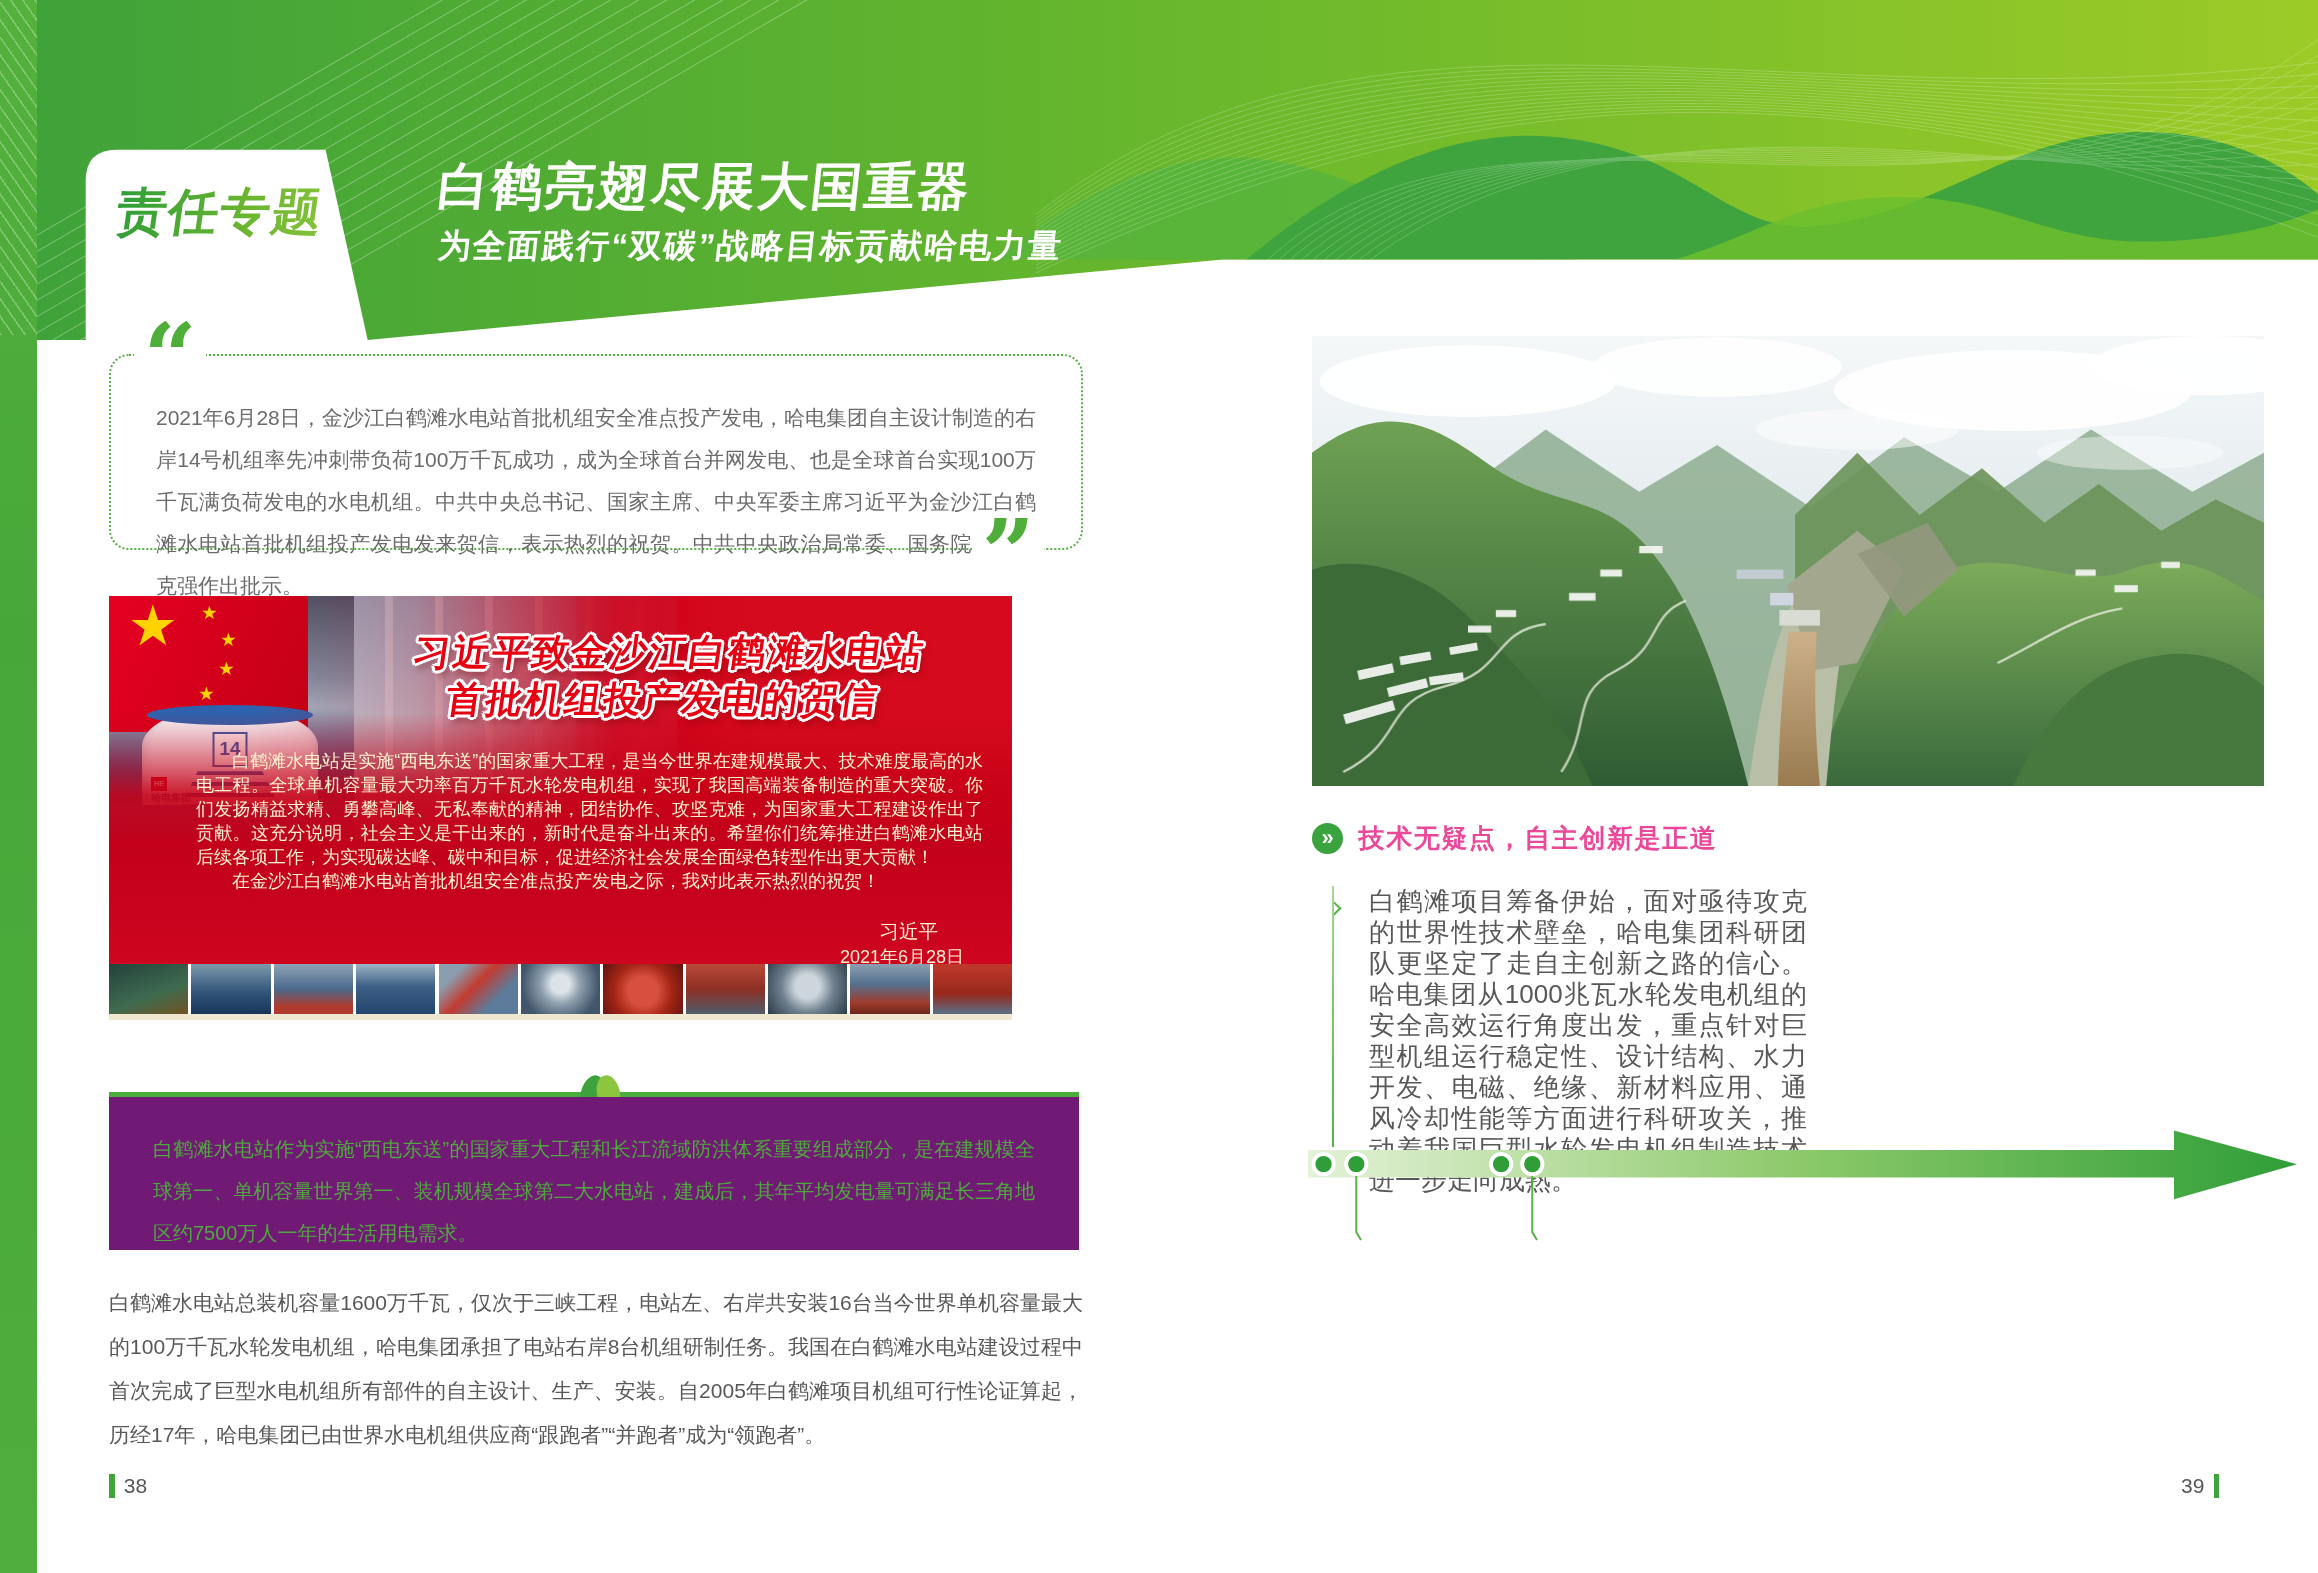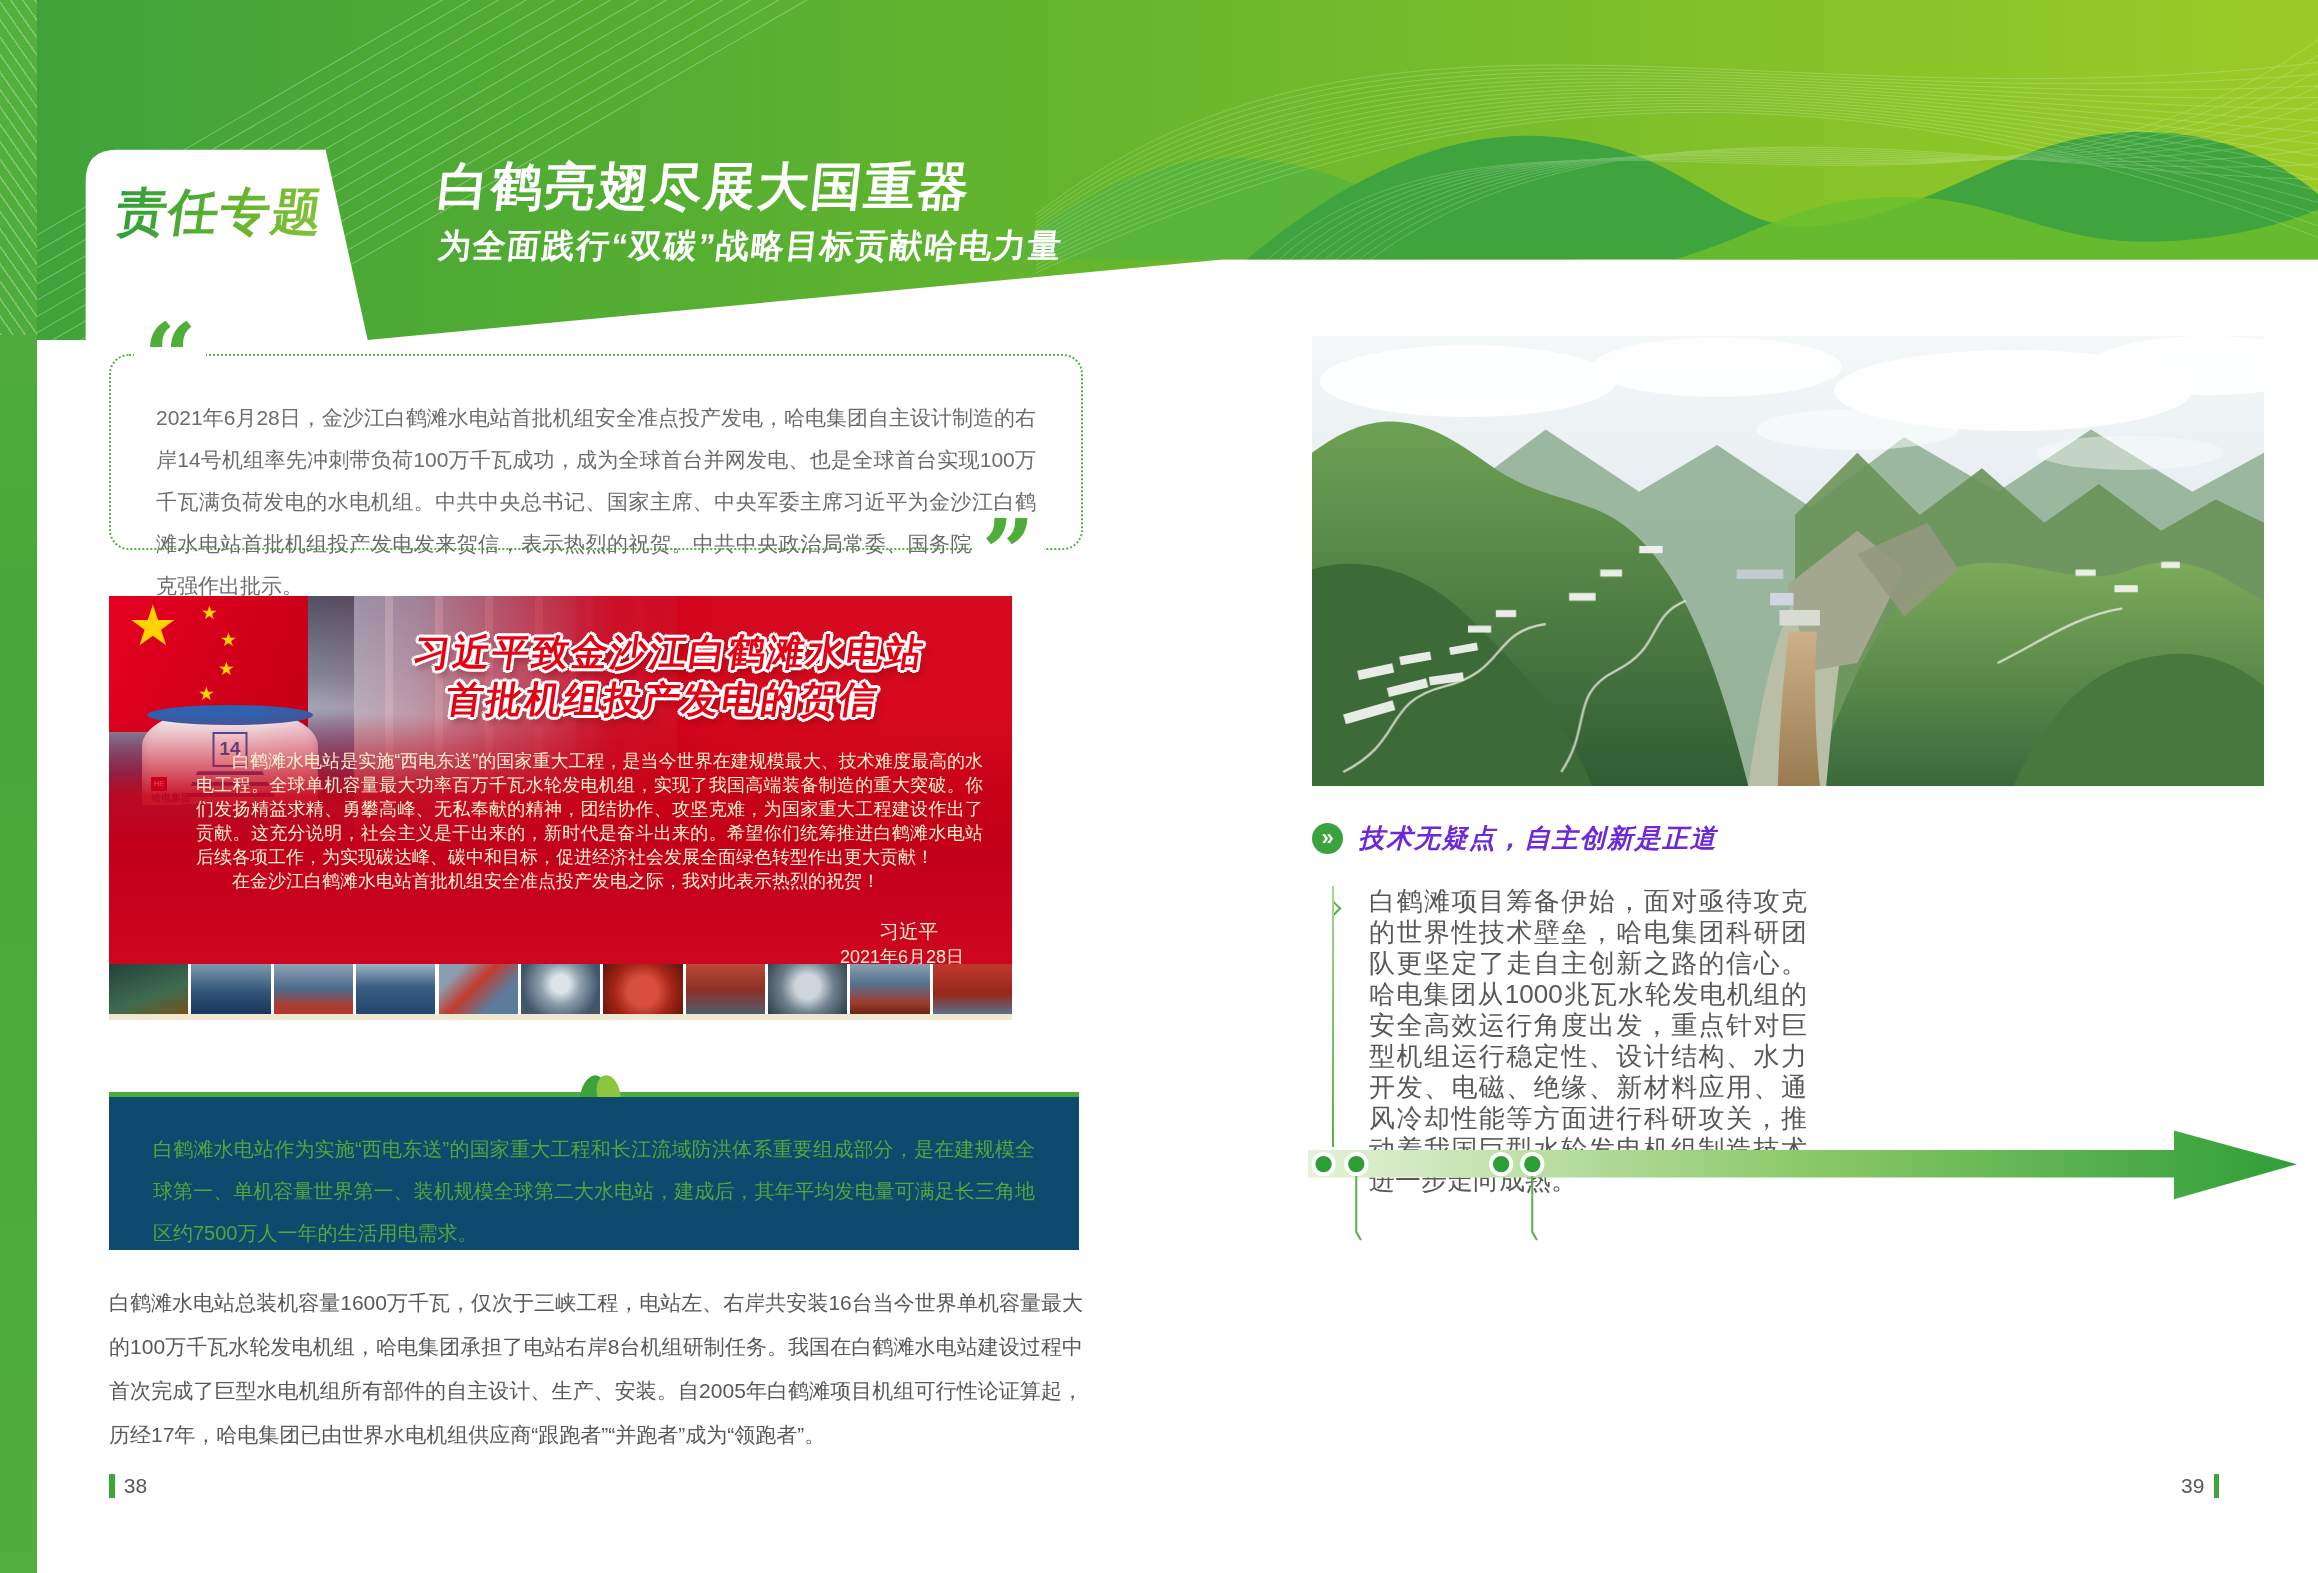--- a/index.html
+++ b/index.html
@@ -88,41 +88,41 @@
   .cell:nth-child(9){background:radial-gradient(circle at 50% 45%,#cdd6dd 0 25%,#6e7f8d 55%,#2c3a47);}
   .cell:nth-child(10){background:linear-gradient(180deg,#8b9fb0,#54718e 40%,#9e3b2c 78%,#6b2518);}
   .cell:nth-child(11){background:linear-gradient(180deg,#c0392b,#96281c 60%,#5a718a);}
   .lc-foot{position:absolute;left:0;top:418px;width:100%;height:6.2px;background:#efe7cf;}
 
   
   .summary-line{position:absolute;left:109px;top:1092px;width:970px;height:5.5px;background:#4bad3c;}
   .leaf{position:absolute;width:23.4px;height:37px;border-radius:50%;}
   .leaf-a{left:581px;top:1075px;background:#3da23b;transform:rotate(16deg);}
   .leaf-b{left:597px;top:1075px;background:#8cc63f;transform:rotate(-12deg);}
-  .summary-box{position:absolute;left:109px;top:1097px;width:970px;height:153px;background:#0c4a6e;}
+  .summary-box{position:absolute;left:109px;top:1097px;width:970px;height:153px;background:#701a75;}
   .summary-text{margin:0;padding:31px 44px 0 44px;font-size:20px;line-height:42px;color:#4fa83e;text-align:justify;}
 
   
   .intro-para{position:absolute;left:109px;top:1281px;width:974px;margin:0;
               font-size:21px;line-height:44px;color:#595757;text-align:justify;}
 
   
   .pageno{position:absolute;top:1474px;font-size:21px;color:#595757;display:flex;align-items:center;gap:9.3px;}
   .pageno .bar{display:inline-block;width:5.5px;height:23.4px;background:#3fa43d;}
   .pageno-left{left:109px;text-align:right;}
   .pageno-right{left:2181px;}
 
   
   .photo-svg{position:absolute;left:1312px;top:336px;width:952px;height:450px;display:block;}
 
   
   .section-head{position:absolute;left:1312px;top:821px;display:flex;align-items:center;gap:15.6px;}
   .chev-icon{width:31px;height:31px;border-radius:50%;background:#3aa33f;color:#fff;font-size:22px;font-weight:bold;
              text-align:center;line-height:30px;}
-  .section-title{margin:0;font-size:26px;font-weight:700;color:#6d28d9;letter-spacing:1.6px;font-style:italic;}
+  .section-title{margin:0;font-size:26px;font-weight:700;color:#ec4899;letter-spacing:1.6px;}
 
   
   .tl-item{position:absolute;font-size:26px;line-height:31px;color:#595757;text-align:justify;}
   .tl-item:before{content:"";position:absolute;left:-41px;top:17px;width:9.3px;height:9.3px;
              border-top:2.3px solid #55b244;border-right:2.3px solid #55b244;transform:rotate(45deg);background:transparent;}
   .tl-item:after{content:"";position:absolute;left:-37px;width:1.6px;background:linear-gradient(#a5d893,#54b244);}
   .tl-top:after{top:0;height:261px;}
   .tl-bot:after{top:36px;height:195px;}
   .tl-1{left:1369px;top:886px;width:438px;}
   .tl-2{left:1829px;top:886px;width:453px;}

